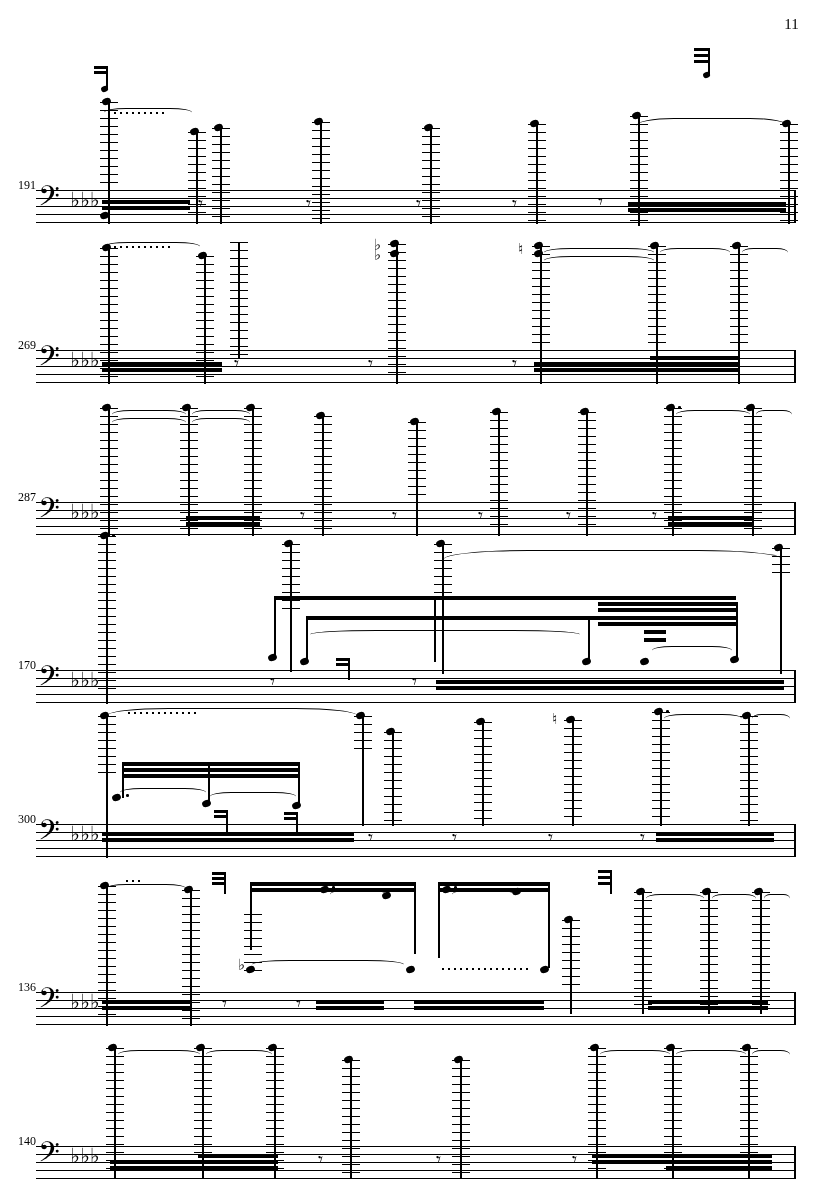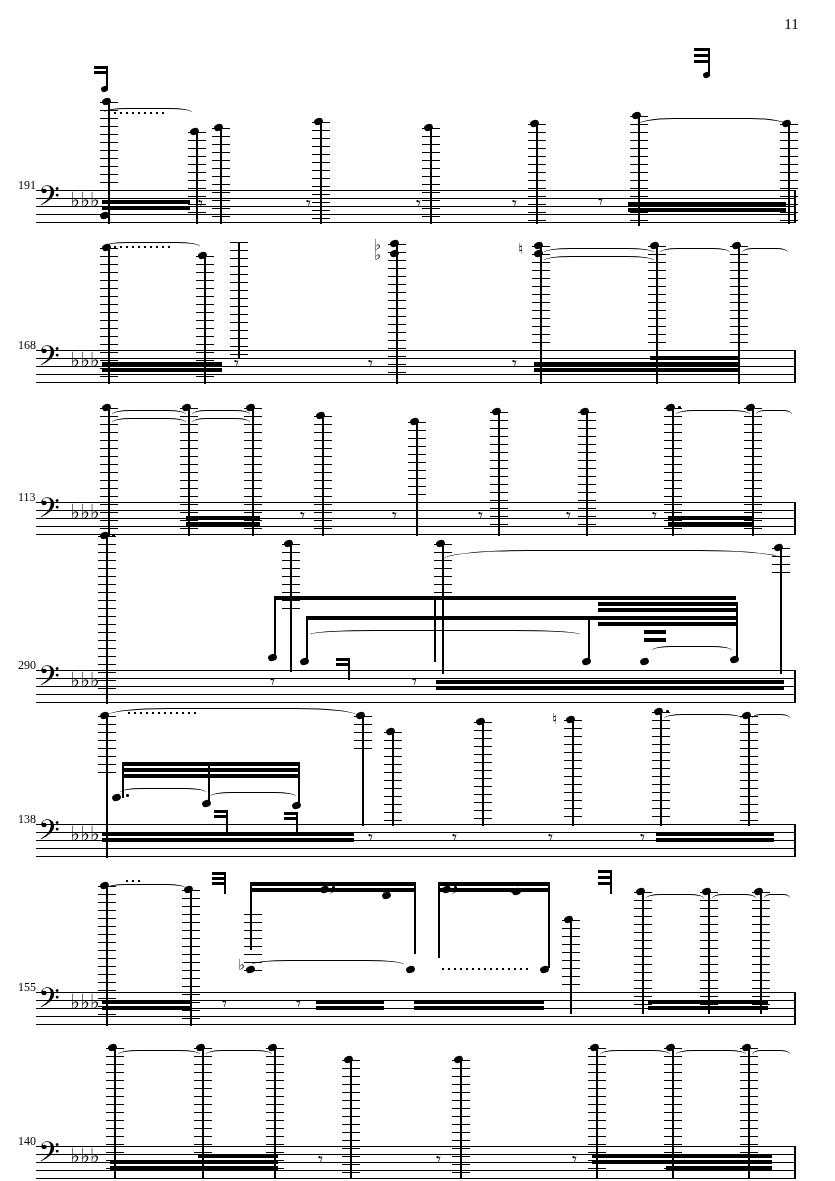--- a/index.html
+++ b/index.html
@@ -345,21 +345,21 @@
     <div class="rest" style="left:198px;top:154px;">𝄾</div>
     <div class="rest" style="left:306px;top:154px;">𝄾</div>
     <div class="rest" style="left:416px;top:154px;">𝄾</div>
     <div class="rest" style="left:512px;top:154px;">𝄾</div>
     <div class="rest" style="left:598px;top:152px;">𝄾</div>
     <div class="beam" style="left:628px;top:162px;width:158px;"></div>
     <div class="beam" style="left:628px;top:168px;width:158px;"></div>
   </div>
 
   <div class="system" style="top:200px;height:150px;">
-    <div class="measure-number" style="top:138px;">168</div>
+    <div class="measure-number" style="top:138px;">269</div>
     <div class="staff" style="top:150px;">
       <div class="sline l0"></div>
         <div class="sline l1"></div>
         <div class="sline l2"></div>
         <div class="sline l3"></div>
         <div class="sline l4"></div>
       <div class="barline-end" style="right:0;"></div>
     </div>
     <div class="clef" style="left:38px;top:142px;">𝄢</div>
     <div class="keysig" style="left:70px;top:150px;">♭♭♭</div>
@@ -524,21 +524,21 @@
     <div class="beam" style="left:102px;top:168px;width:120px;"></div>
     <div class="rest" style="left:234px;top:154px;">𝄾</div>
     <div class="rest" style="left:368px;top:154px;">𝄾</div>
     <div class="rest" style="left:512px;top:154px;">𝄾</div>
     <div class="beam" style="left:534px;top:162px;width:206px;"></div>
     <div class="beam" style="left:534px;top:168px;width:206px;"></div>
     <div class="beam" style="left:650px;top:156px;width:90px;"></div>
   </div>
 
   <div class="system" style="top:360px;height:150px;">
-    <div class="measure-number" style="top:130px;">113</div>
+    <div class="measure-number" style="top:130px;">287</div>
     <div class="staff" style="top:142px;">
       <div class="sline l0"></div>
         <div class="sline l1"></div>
         <div class="sline l2"></div>
         <div class="sline l3"></div>
         <div class="sline l4"></div>
       <div class="barline-end" style="right:0;"></div>
     </div>
     <div class="clef" style="left:38px;top:134px;">𝄢</div>
     <div class="keysig" style="left:70px;top:142px;">♭♭♭</div>
@@ -732,21 +732,21 @@
     <div class="rest" style="left:300px;top:146px;">𝄾</div>
     <div class="rest" style="left:392px;top:146px;">𝄾</div>
     <div class="rest" style="left:478px;top:146px;">𝄾</div>
     <div class="rest" style="left:566px;top:146px;">𝄾</div>
     <div class="rest" style="left:652px;top:146px;">𝄾</div>
     <div class="beam" style="left:668px;top:156px;width:84px;"></div>
     <div class="beam" style="left:668px;top:162px;width:84px;"></div>
   </div>
 
   <div class="system" style="top:520px;height:160px;">
-    <div class="measure-number" style="top:138px;">290</div>
+    <div class="measure-number" style="top:138px;">170</div>
     <div class="staff" style="top:150px;">
       <div class="sline l0"></div>
         <div class="sline l1"></div>
         <div class="sline l2"></div>
         <div class="sline l3"></div>
         <div class="sline l4"></div>
       <div class="barline-end" style="right:0;"></div>
     </div>
     <div class="clef" style="left:38px;top:142px;">𝄢</div>
     <div class="keysig" style="left:70px;top:150px;">♭♭♭</div>
@@ -835,21 +835,21 @@
     <div class="beam" style="left:436px;top:160px;width:348px;"></div>
     <div class="beam" style="left:436px;top:166px;width:348px;"></div>
     <div class="grace-group" style="left:336px;top:138px;">
       <div class="stem" style="left:12px;top:0;height:22px;"></div>
       <div class="flagbeam" style="left:0;top:0;width:13px;"></div>
       <div class="flagbeam" style="left:0;top:5px;width:13px;"></div>
     </div>
   </div>
 
   <div class="system" style="top:690px;height:160px;">
-    <div class="measure-number" style="top:122px;">138</div>
+    <div class="measure-number" style="top:122px;">300</div>
     <div class="staff" style="top:134px;">
       <div class="sline l0"></div>
         <div class="sline l1"></div>
         <div class="sline l2"></div>
         <div class="sline l3"></div>
         <div class="sline l4"></div>
       <div class="barline-end" style="right:0;"></div>
     </div>
     <div class="clef" style="left:38px;top:126px;">𝄢</div>
     <div class="keysig" style="left:70px;top:134px;">♭♭♭</div>
@@ -996,21 +996,21 @@
       <div class="flagbeam" style="left:0;top:5px;width:13px;"></div>
     </div>
     <div class="grace-group" style="left:284px;top:122px;">
       <div class="stem" style="left:12px;top:0;height:22px;"></div>
       <div class="flagbeam" style="left:0;top:0;width:13px;"></div>
       <div class="flagbeam" style="left:0;top:5px;width:13px;"></div>
     </div>
   </div>
 
   <div class="system" style="top:858px;height:170px;">
-    <div class="measure-number" style="top:122px;">155</div>
+    <div class="measure-number" style="top:122px;">136</div>
     <div class="staff" style="top:134px;">
       <div class="sline l0"></div>
         <div class="sline l1"></div>
         <div class="sline l2"></div>
         <div class="sline l3"></div>
         <div class="sline l4"></div>
       <div class="barline-end" style="right:0;"></div>
     </div>
     <div class="clef" style="left:38px;top:126px;">𝄢</div>
     <div class="keysig" style="left:70px;top:134px;">♭♭♭</div>

